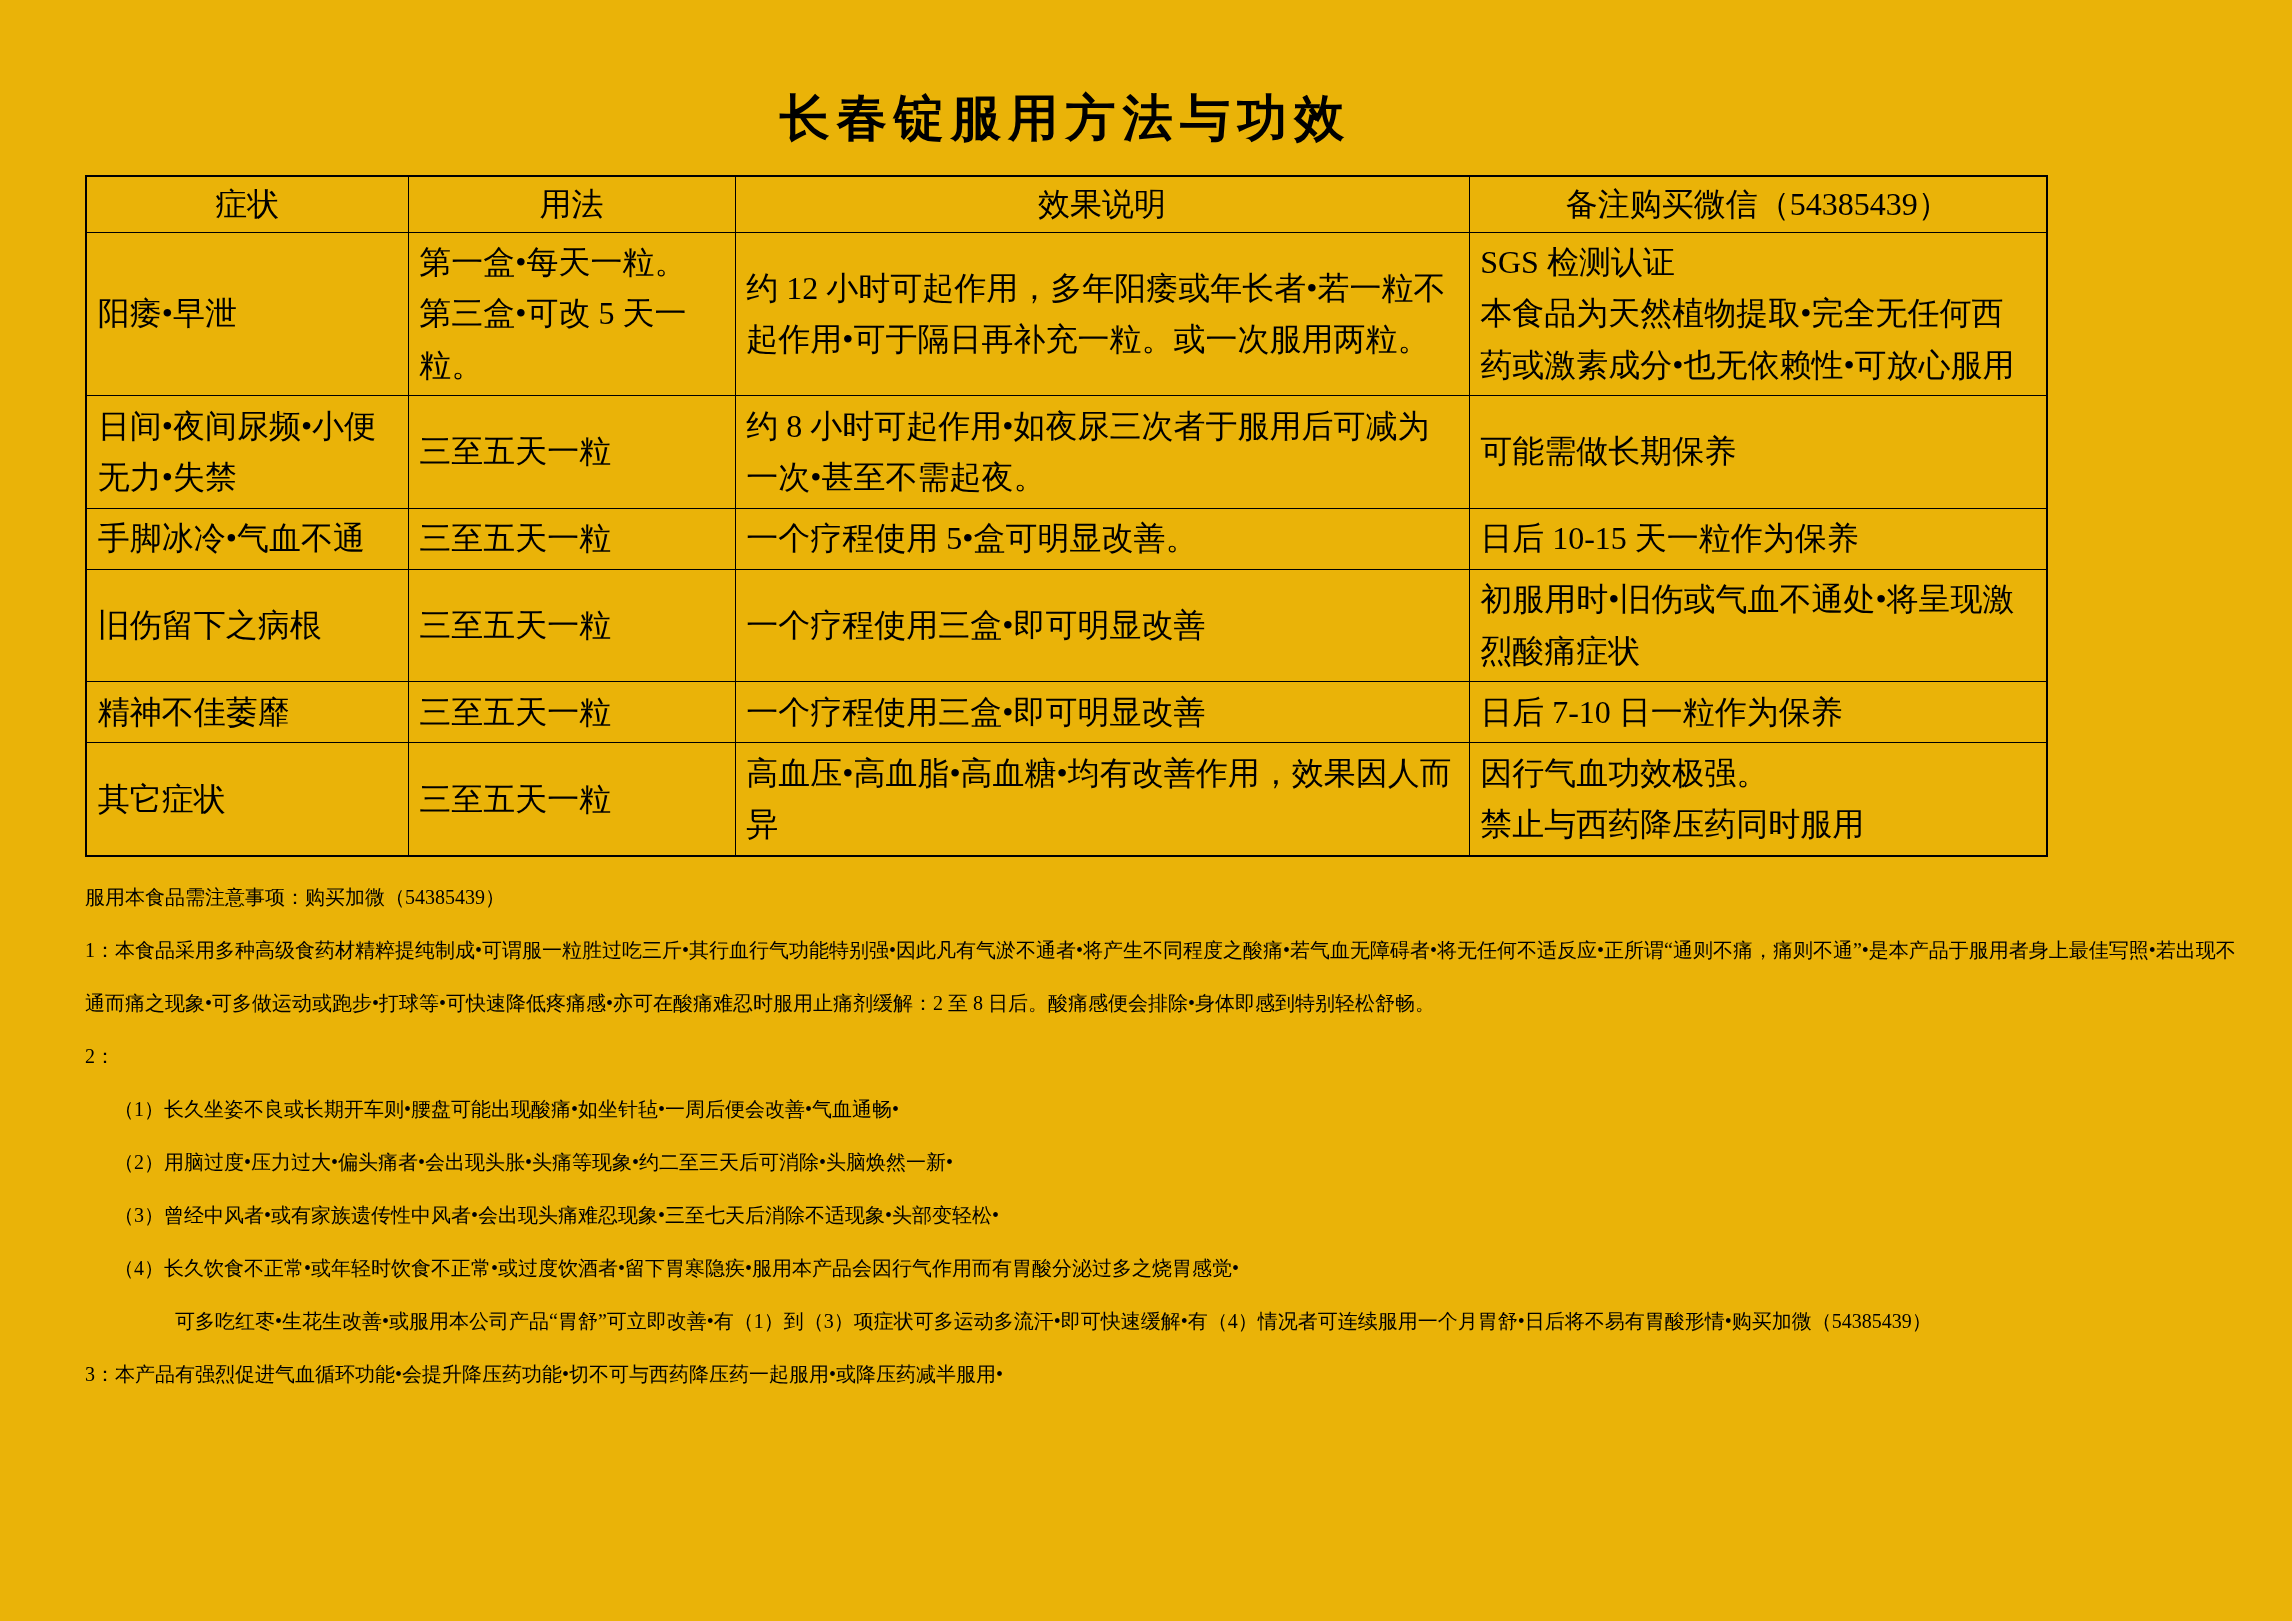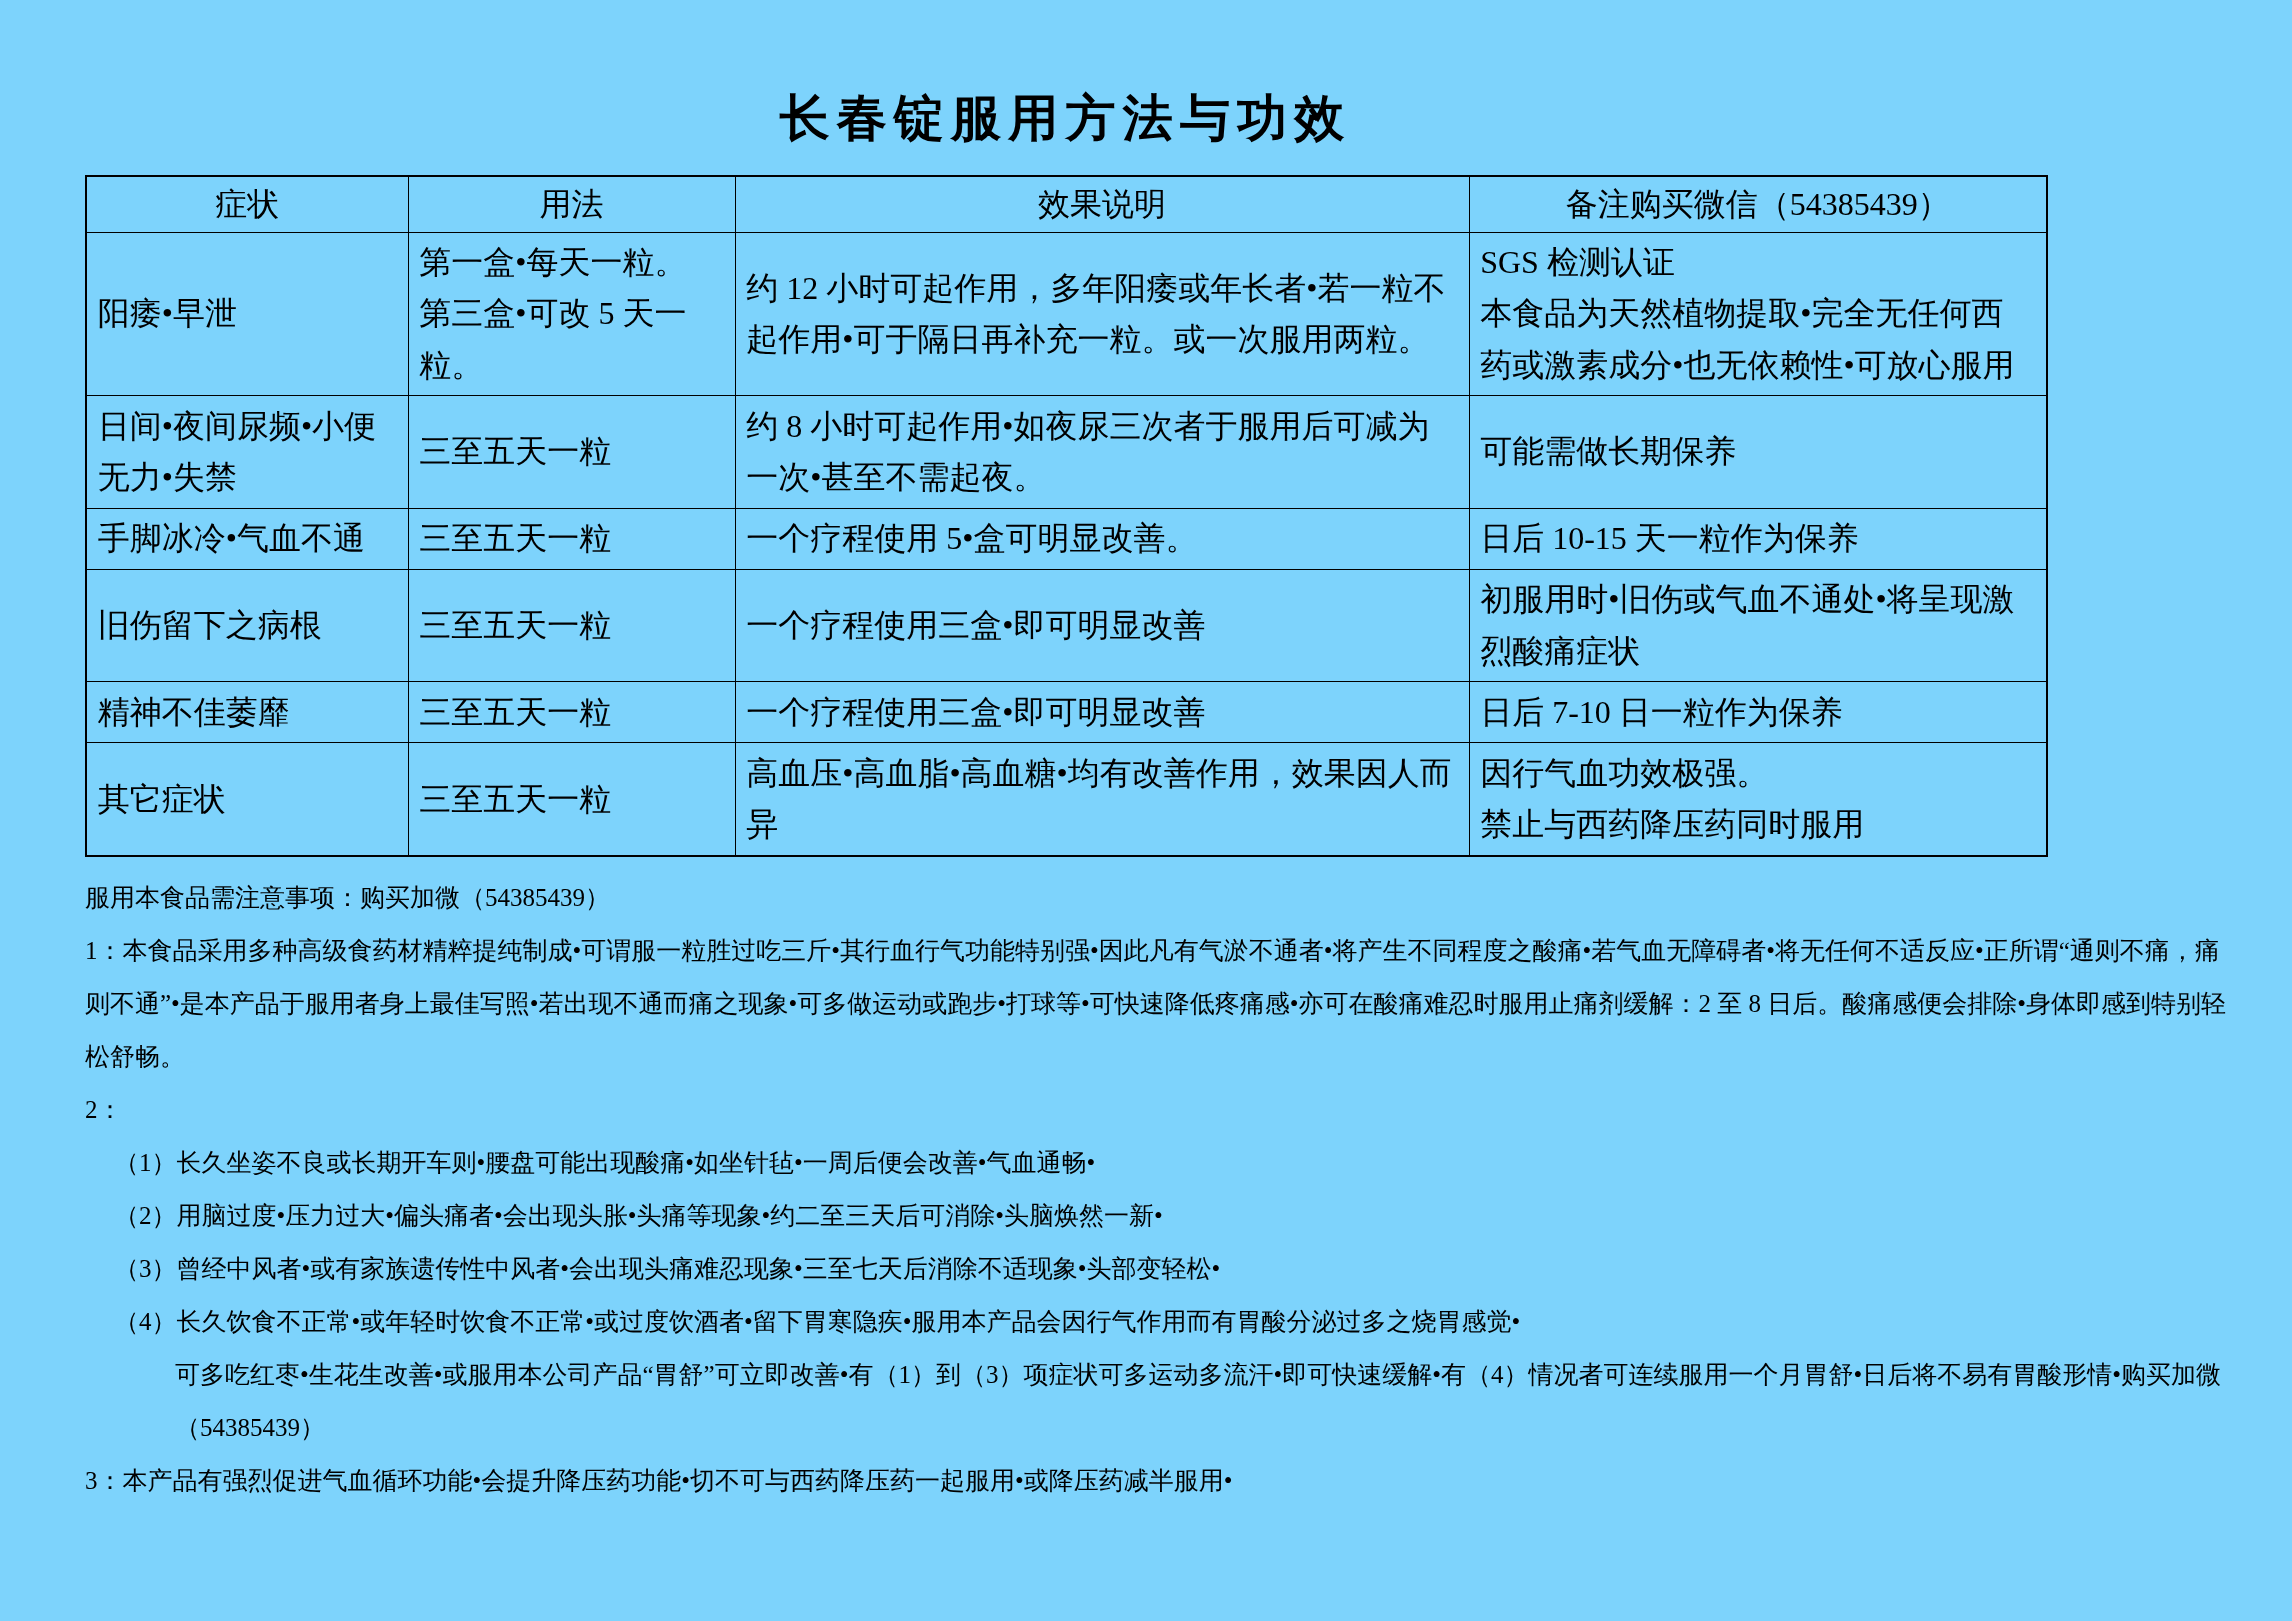--- a/index.html
+++ b/index.html
@@ -10,21 +10,21 @@
     height: 1621px;
     font-family: "Liberation Serif", "DejaVu Serif", serif;
     color: #000000;
     -webkit-font-smoothing: antialiased;
   }
   .page {
     box-sizing: border-box;
     width: 2293px;
     height: 1621px;
     padding: 52px 52px 0 85px;
-    background: #7dd3fc;
+    background: #eab308;
     overflow: hidden;
   }
   .doc-title {
     width: 1961px;
     text-align: center;
     font-size: 50px;
     font-weight: bold;
     letter-spacing: 7.2px;
     margin: 36px 0 27px 0;
     line-height: 1.2;
@@ -54,21 +54,21 @@
     text-align: center;
     height: 43px;
     padding: 1.8px 7.2px;
   }
   tr.r-tall3 { height: 134px; }
   tr.r-2line { height: 90px; }
   tr.r-1line { height: 41px; }
   .footer {
     width: 2154px;
     margin-top: 14.3px;
-    font-size: 25px;
+    font-size: 20px;
     line-height: 53px;
     word-break: break-all;
   }
   .footer p { margin: 0; }
   .footer .sub-item { padding-left: 29px; }
   .footer .sub-cont { padding-left: 90px; }
 </style>
 </head>
 <body>
 

